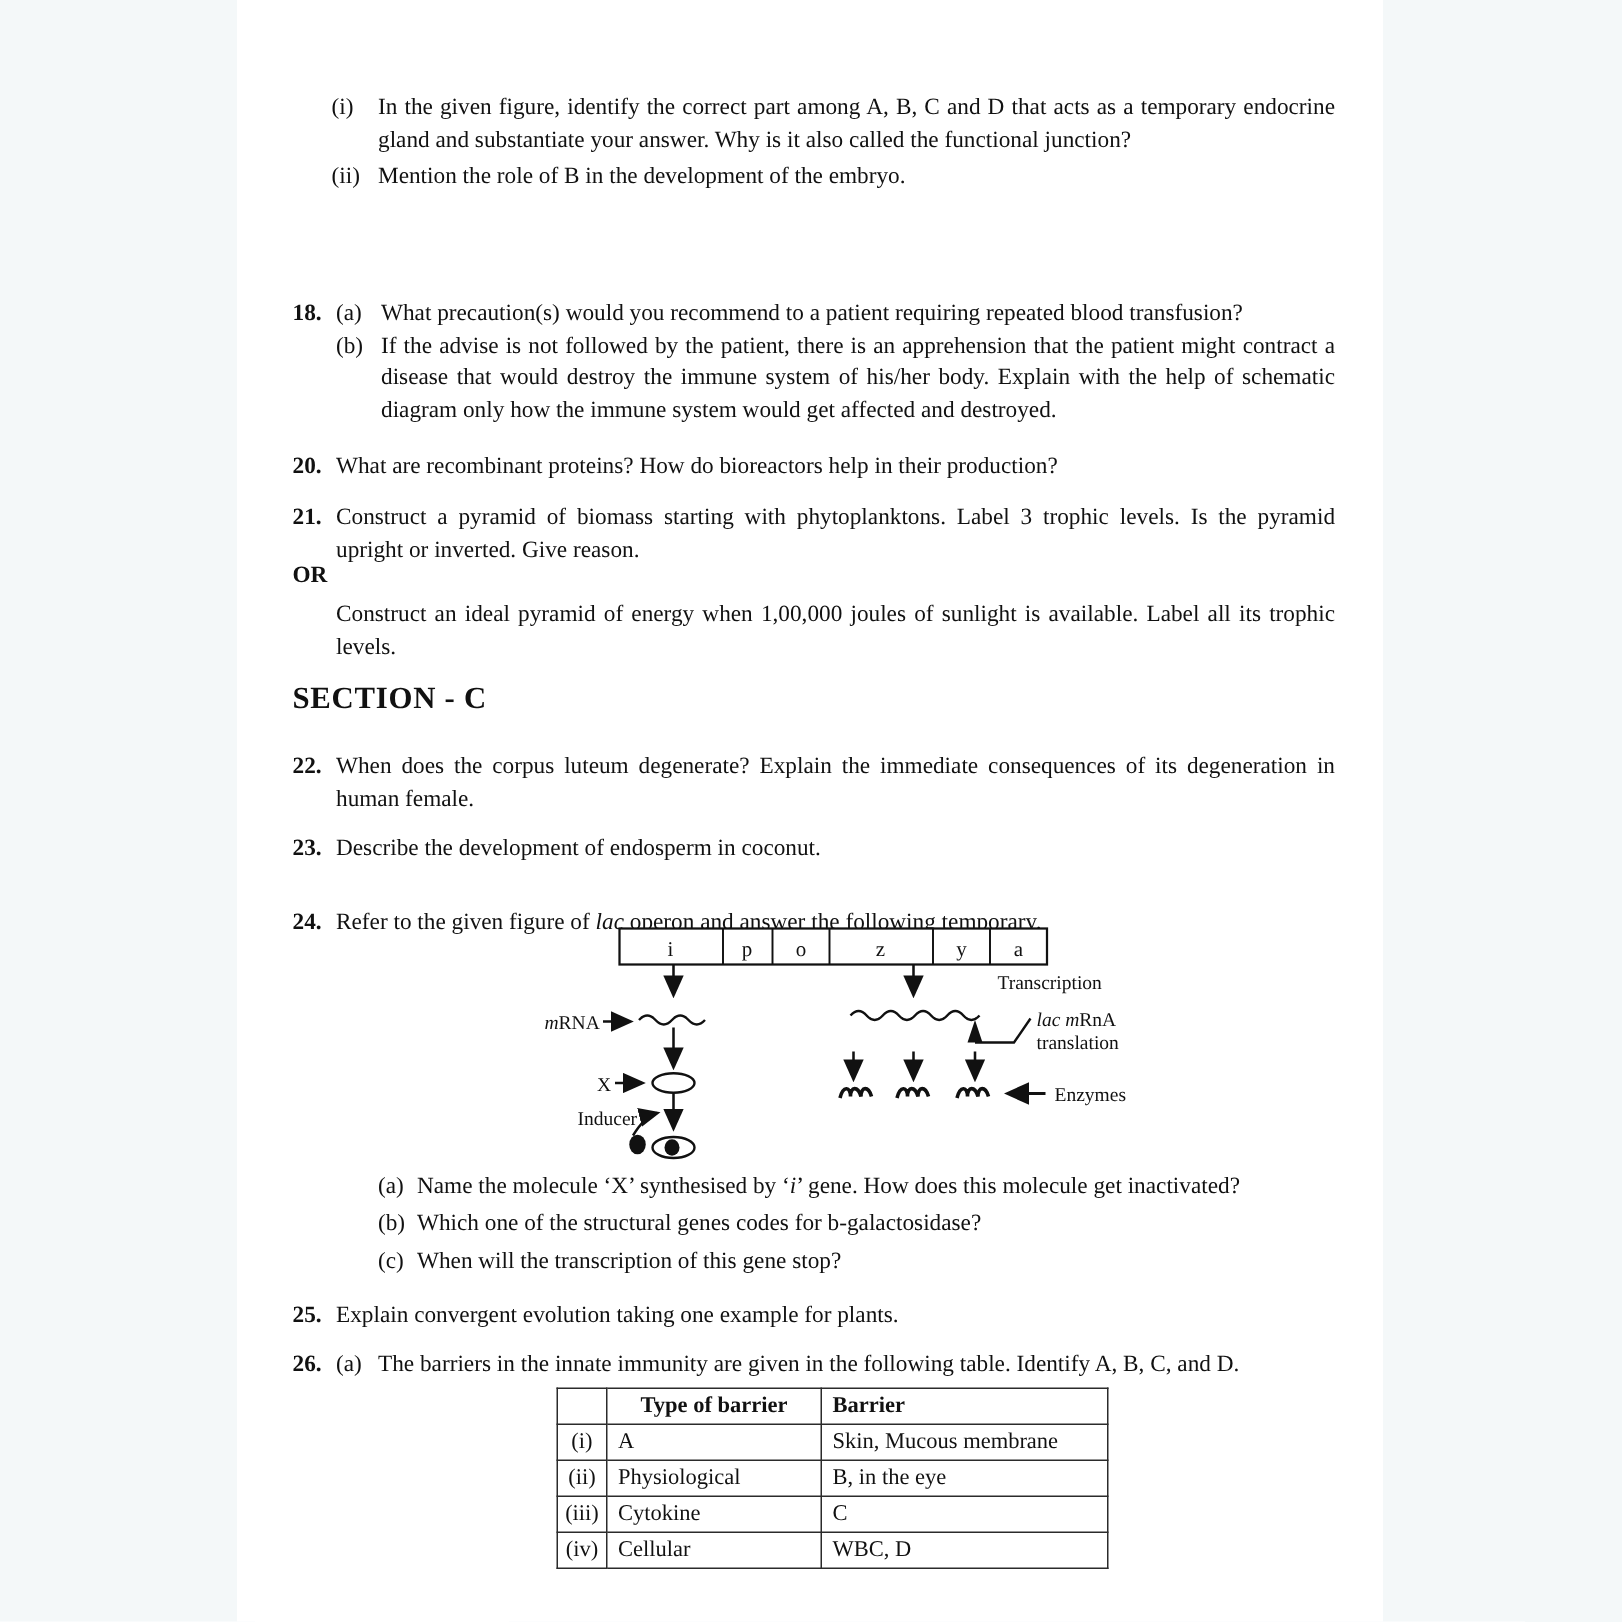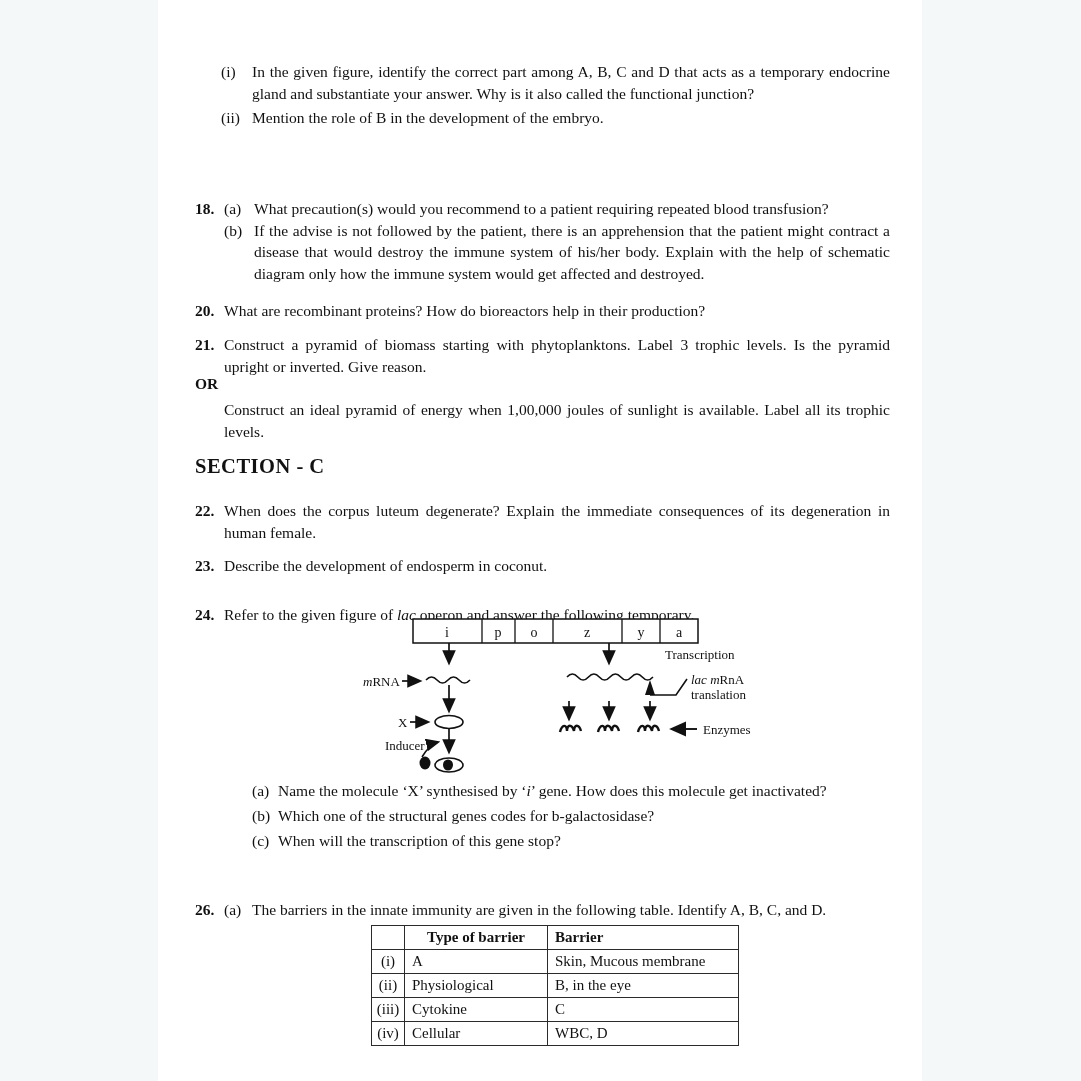--- a/index.html
+++ b/index.html
@@ -178,20 +178,24 @@
   </div>
   <div class="blk" style="left:94px;top:805px;width:638px;">
     <div class="mk24">(b)</div>
     <div class="txt">Which one of the structural genes codes for b-galactosidase?</div>
   </div>
   <div class="blk" style="left:94px;top:830px;width:638px;">
     <div class="mk24">(c)</div>
     <div class="txt">When will the transcription of this gene stop?</div>
   </div>
 
+  <div class="blk" style="left:37px;top:866px;width:695px;">
+    <div class="num">25.</div>
+    <div class="txt">Explain convergent evolution taking one example for plants.</div>
+  </div>
 
   <div class="blk" style="left:37px;top:899px;width:695px;">
     <div class="num">26.</div>
     <div class="mk26">(a)</div>
     <div class="txt">The barriers in the innate immunity are given in the following table. Identify A, B, C, and D.</div>
   </div>
 
   <table class="barriers">
     <tbody>
         <tr>

